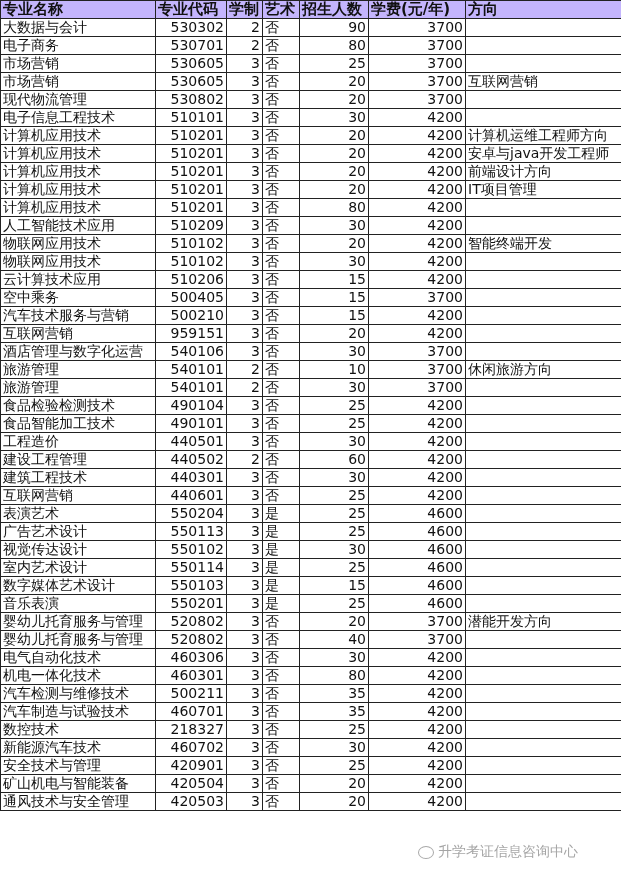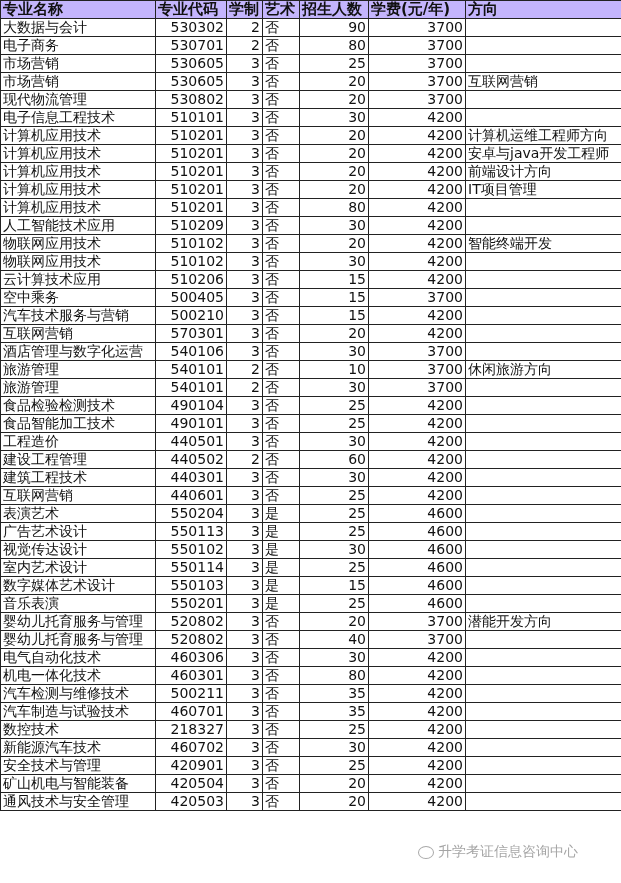--- a/index.html
+++ b/index.html
@@ -196,21 +196,21 @@
         <td class="l">汽车技术服务与营销</td>
         <td class="r">500210</td>
         <td class="r">3</td>
         <td class="l">否</td>
         <td class="r">15</td>
         <td class="r">4200</td>
         <td class="l"></td>
       </tr>
       <tr>
         <td class="l">互联网营销</td>
-        <td class="r">570301</td>
+        <td class="r">959151</td>
         <td class="r">3</td>
         <td class="l">否</td>
         <td class="r">20</td>
         <td class="r">4200</td>
         <td class="l"></td>
       </tr>
       <tr>
         <td class="l">酒店管理与数字化运营</td>
         <td class="r">540106</td>
         <td class="r">3</td>

